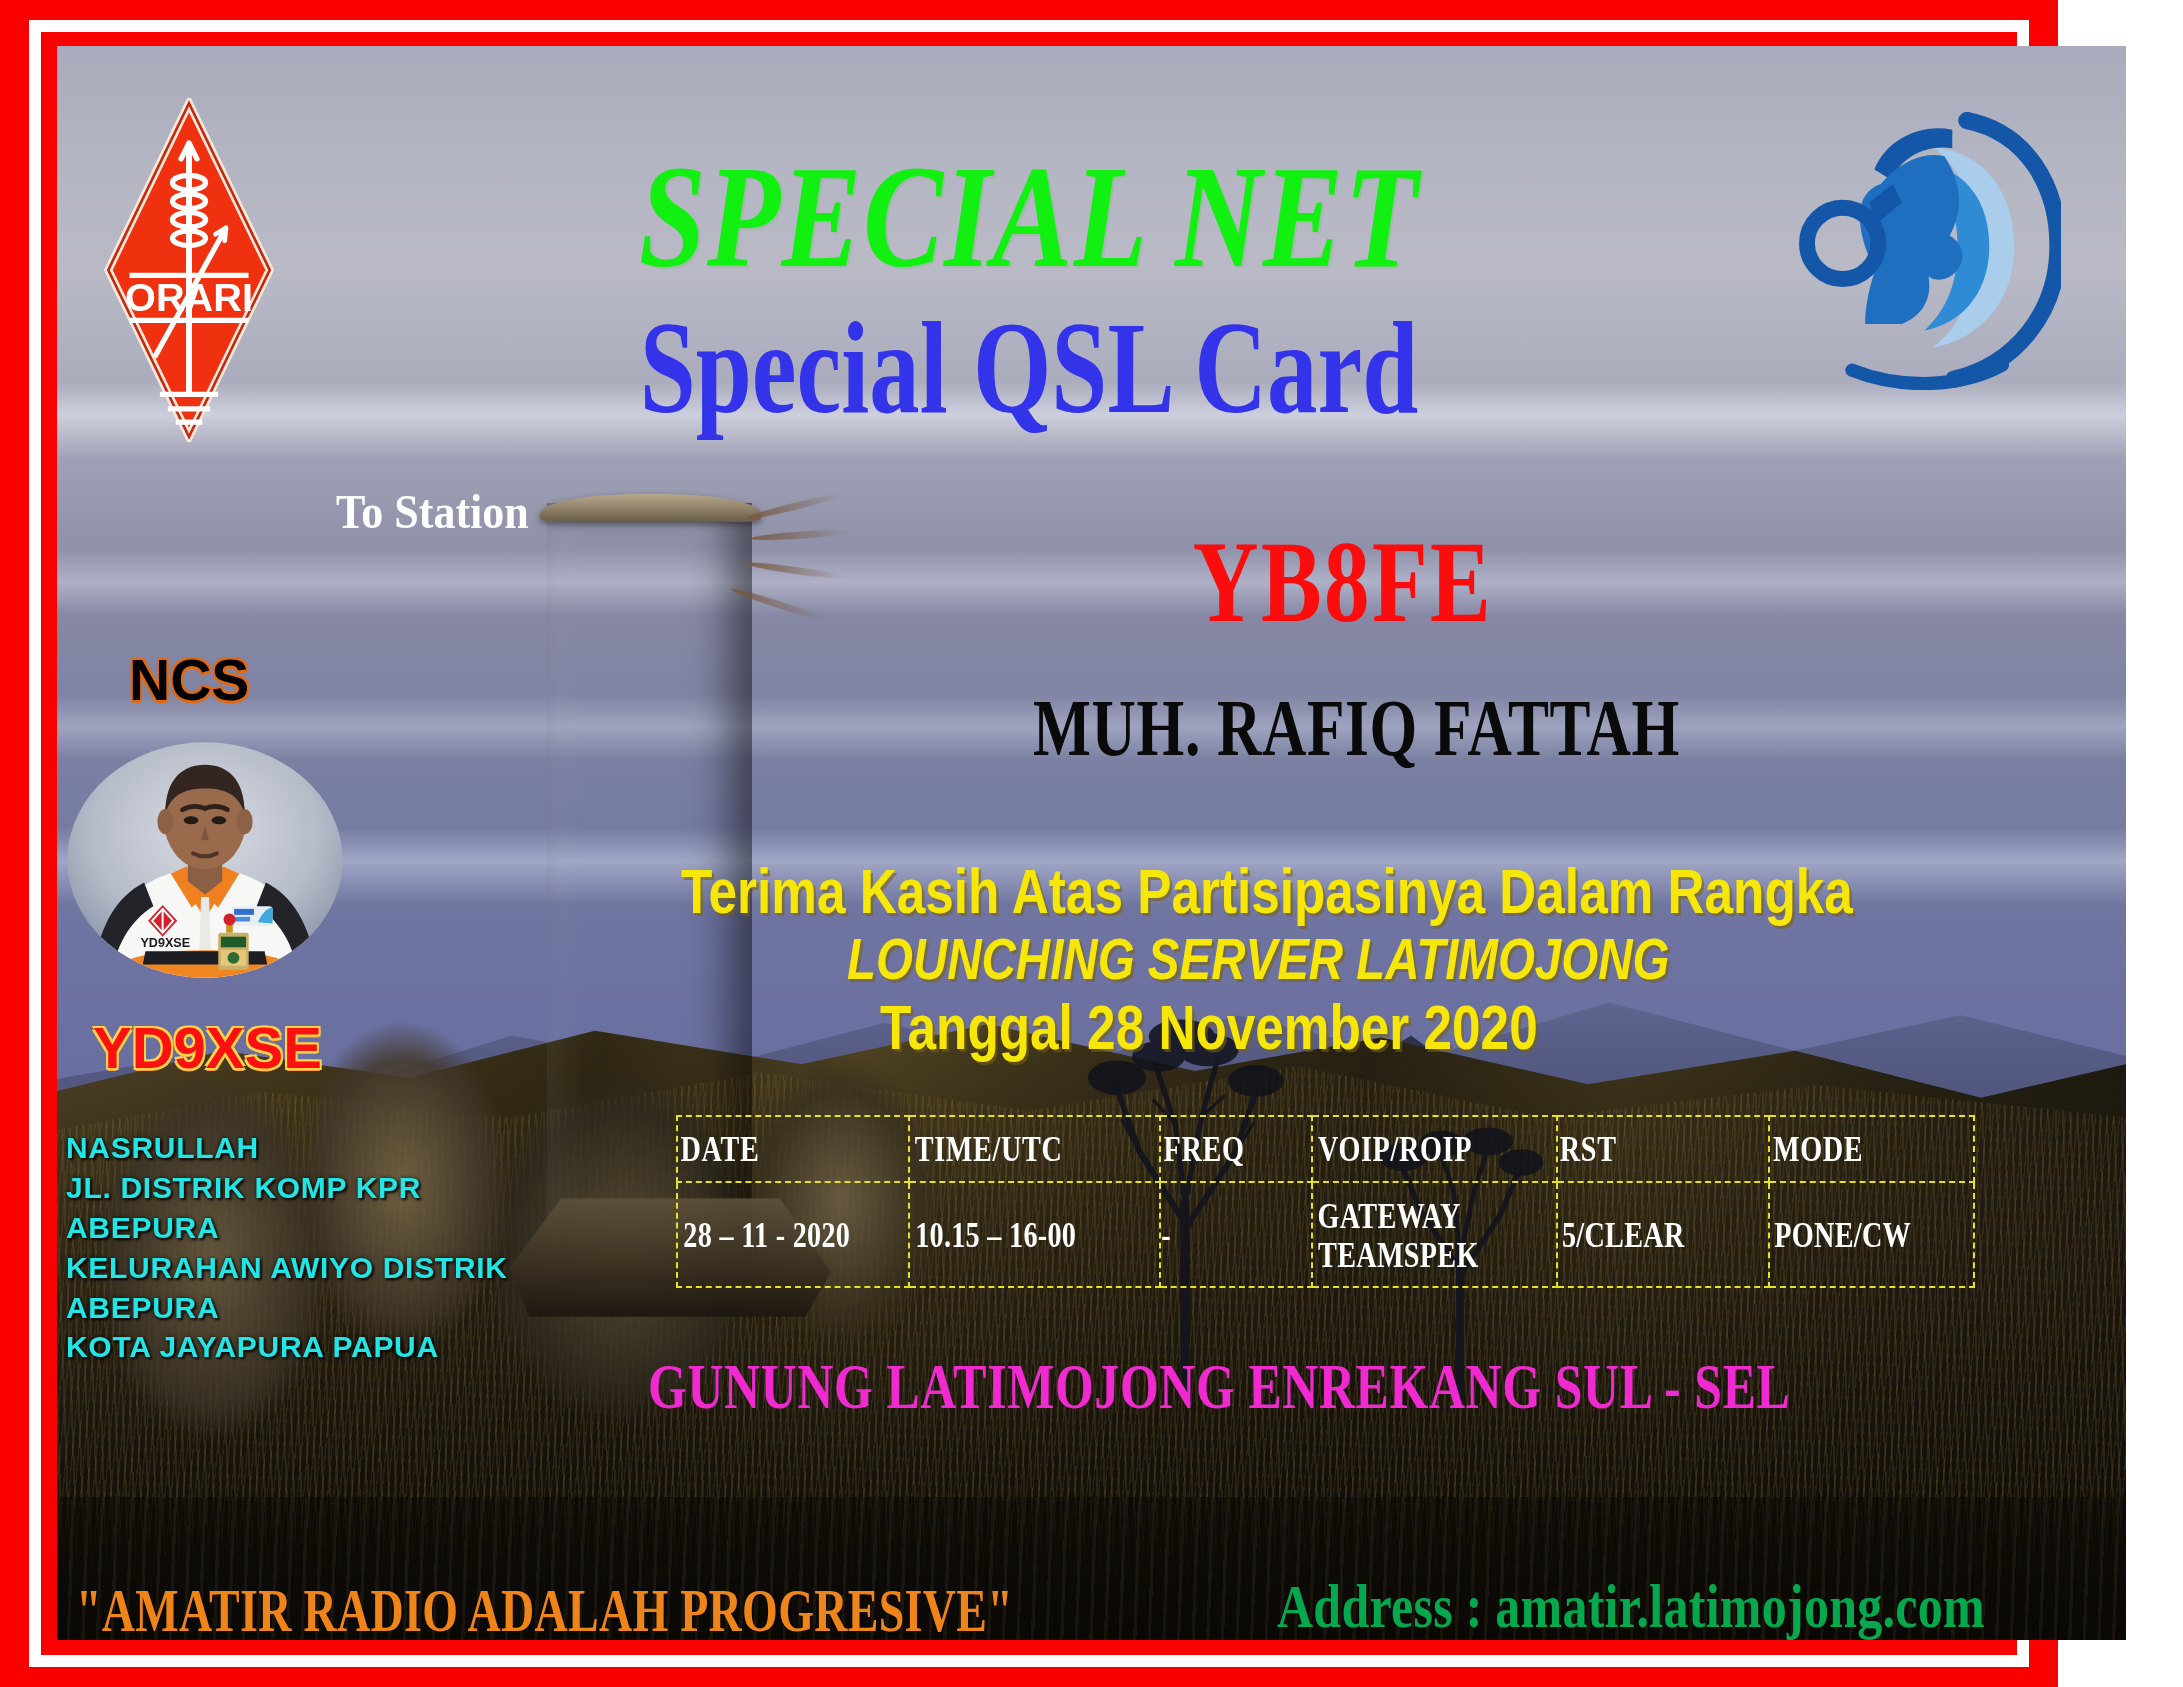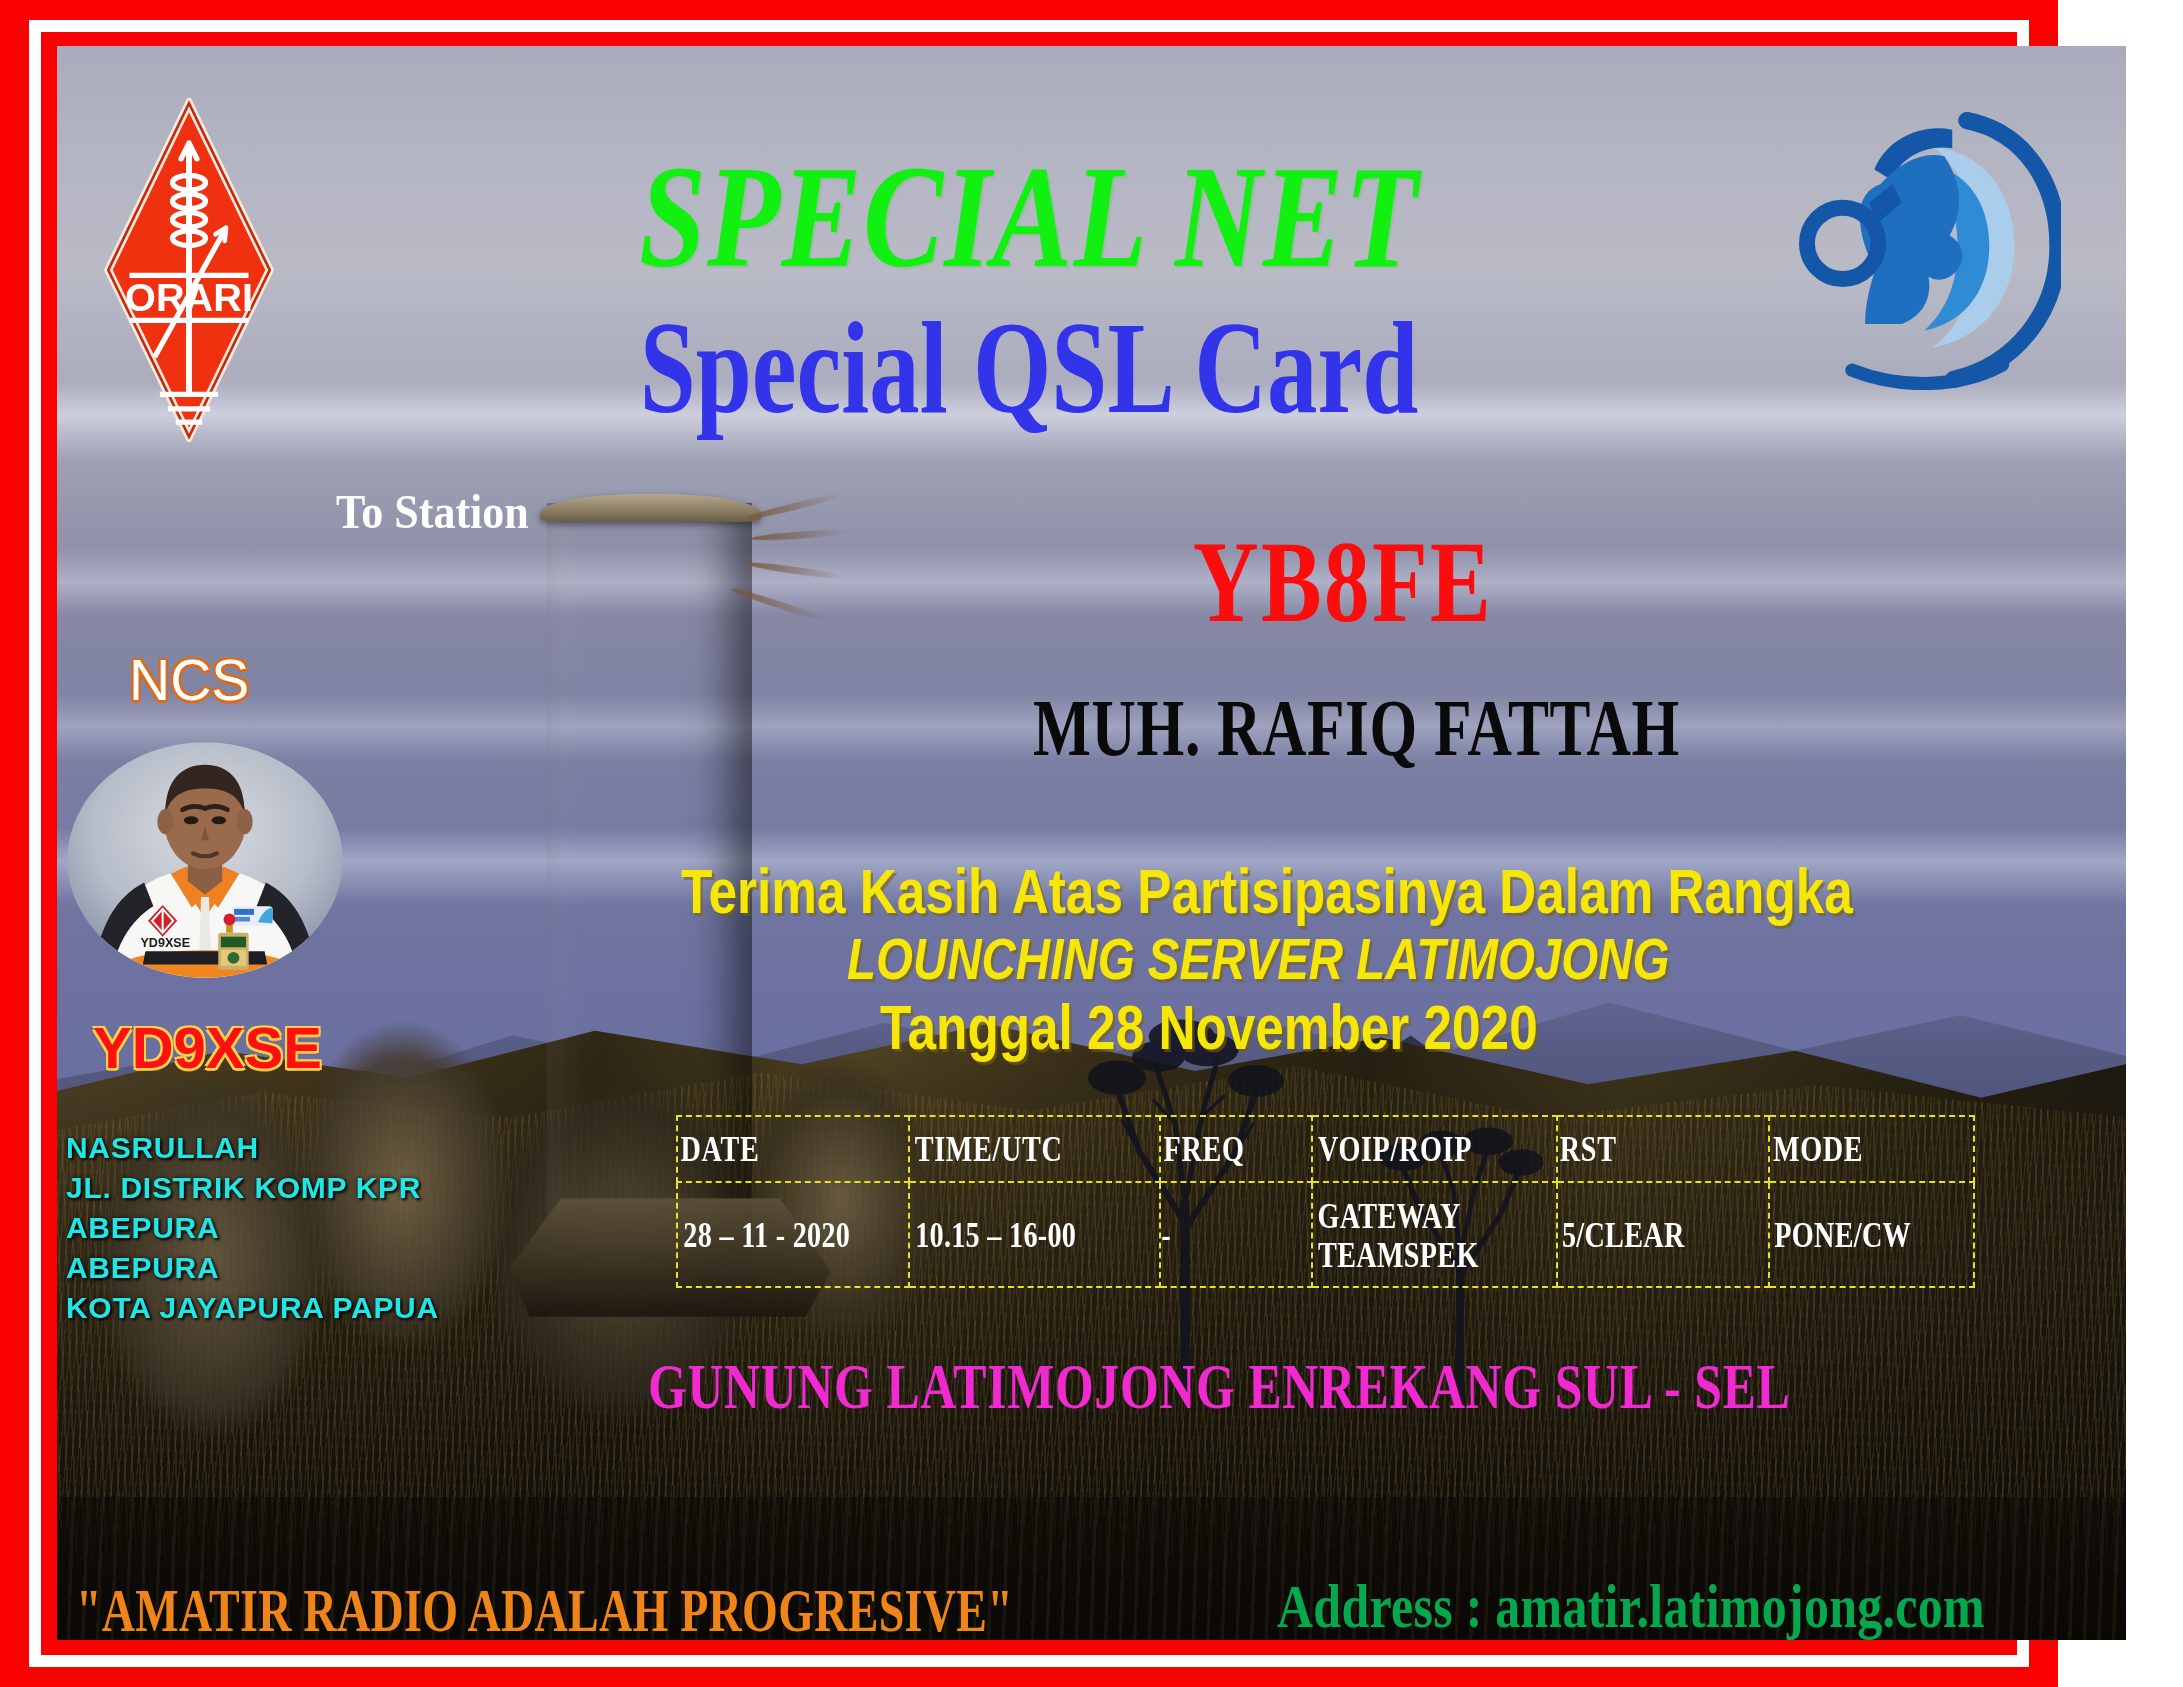--- a/index.html
+++ b/index.html
@@ -305,23 +305,23 @@
     width: 1158px; text-align: left;
     font-size: 54px;
     transform: scaleY(1.16) scaleX(0.95);
     transform-origin: left top;
   }
 
   
   #ncs-label {
     left: 129px; top: 652px;
     font-family: "Liberation Sans", sans-serif;
-    font-weight: normal;
+    font-weight: bold;
     font-size: 57px;
-    color: #ffffff;
+    color: #000000;
     text-shadow:
       -2px -2px 0 #e06a12, 2px -2px 0 #e06a12,
       -2px  2px 0 #e06a12, 2px  2px 0 #e06a12,
        0px  3.3px 0 #e06a12;
     text-align: right;
   }
   #ncs-photo {
     position: absolute;
     left: 66px; top: 741px;
     width: 278px; height: 238px;
@@ -627,20 +627,21 @@
       </g>
     </svg>
   </div>
 
   <div class="txt" id="ncs-callsign">YD9XSE</div>
 
   <div id="address-block">
     <div class="addr-line">NASRULLAH</div>
     <div class="addr-line">JL. DISTRIK KOMP KPR</div>
     <div class="addr-line">ABEPURA</div>
+    <div class="addr-line">KELURAHAN AWIYO DISTRIK</div>
     <div class="addr-line">ABEPURA</div>
     <div class="addr-line">KOTA JAYAPURA PAPUA</div>
   </div>
 
   <table id="qso-table">
     <colgroup>
       <col style="width:232px">
       <col style="width:251px">
       <col style="width:152px">
       <col style="width:245px">

